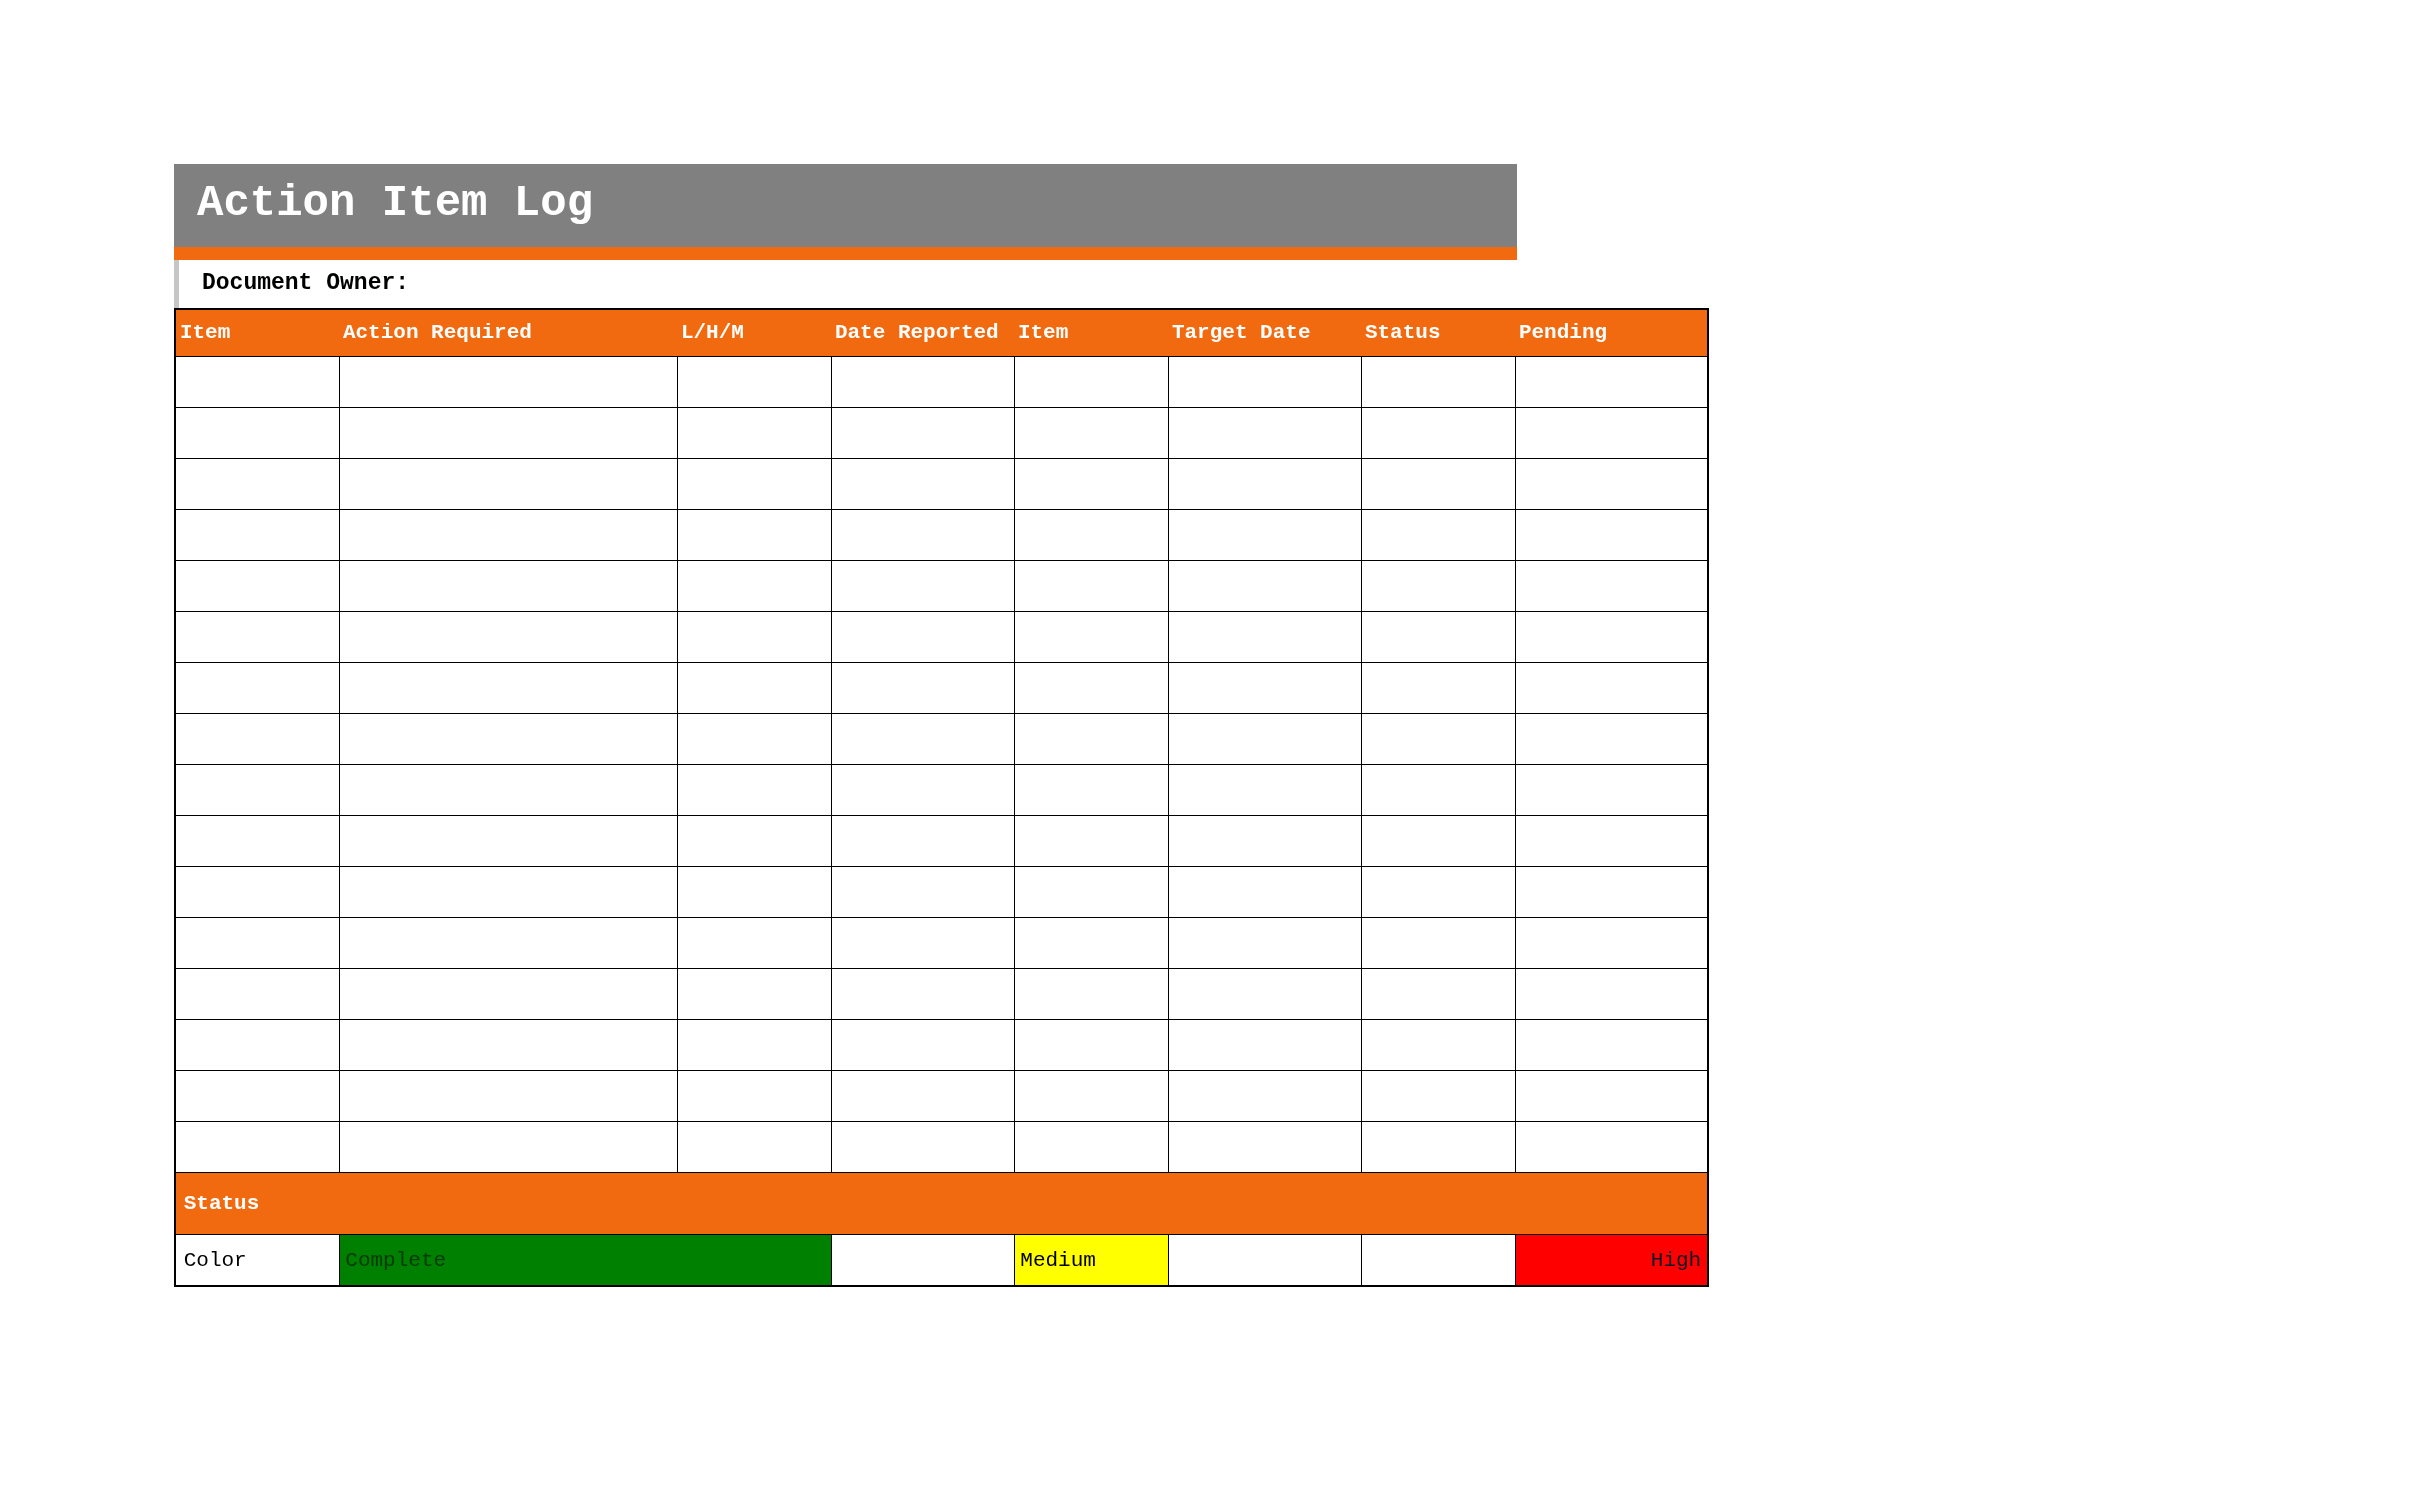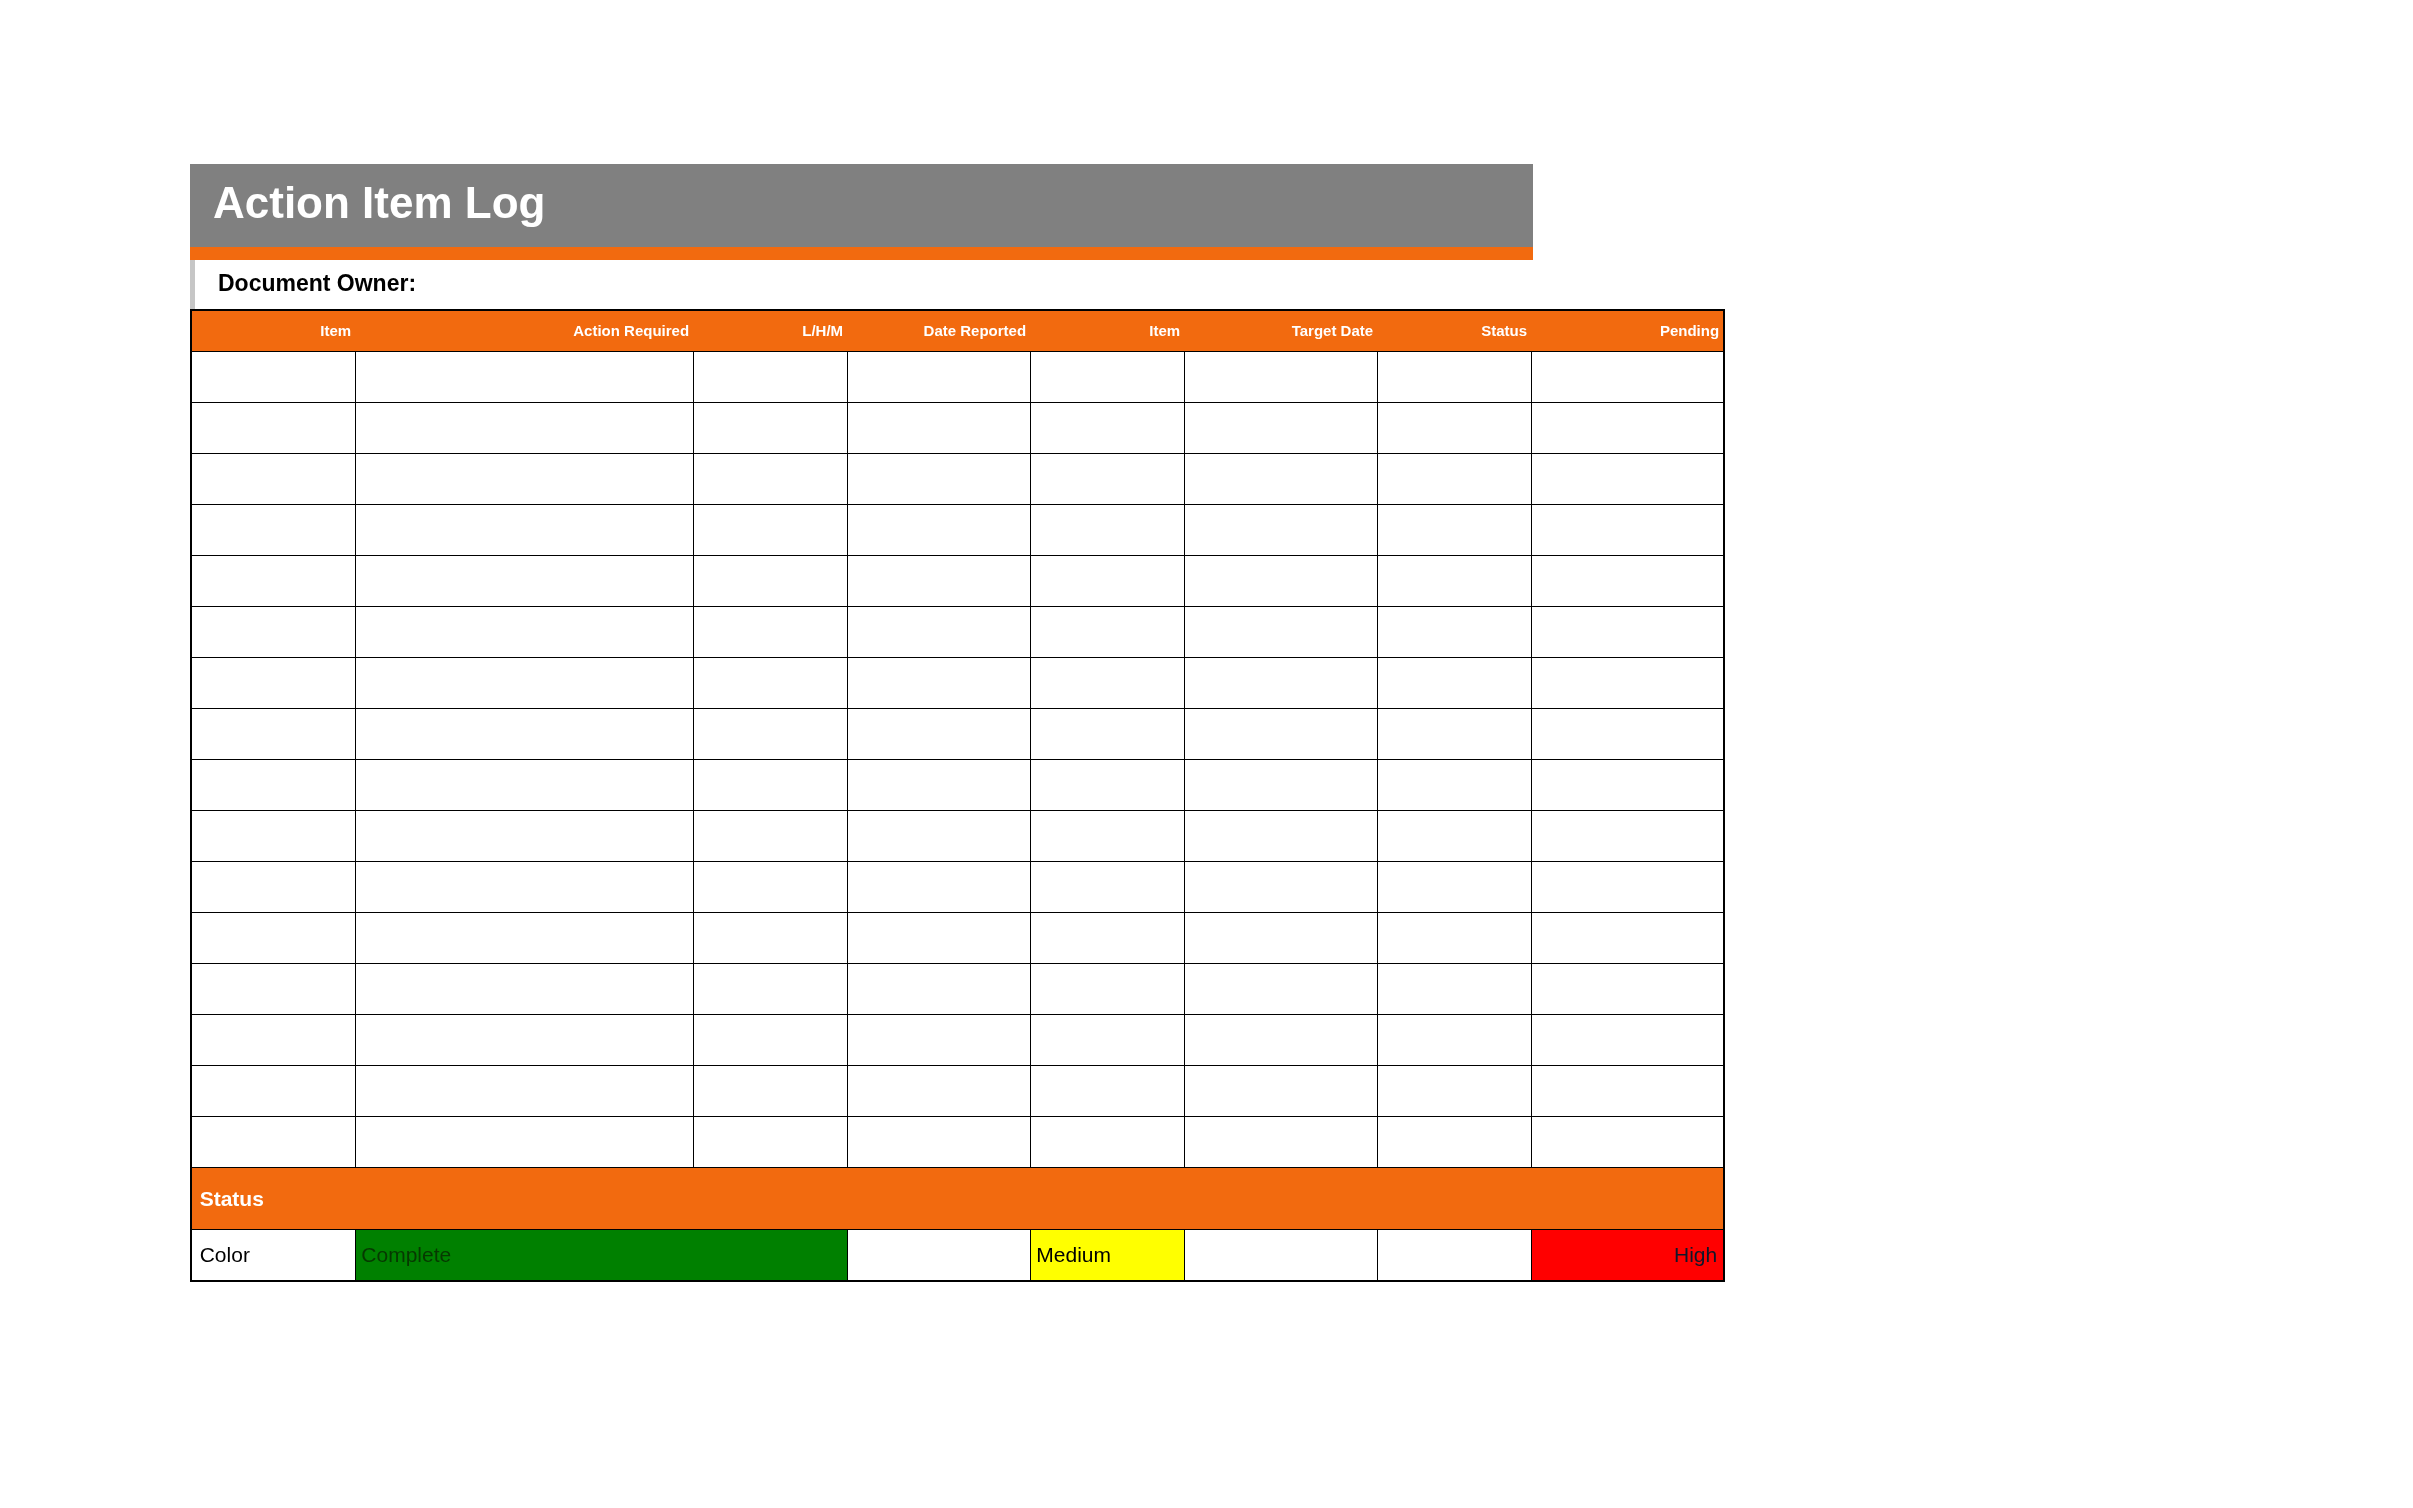--- a/index.html
+++ b/index.html
@@ -6,23 +6,24 @@
     margin: 0;
     padding: 0;
     width: 2414px;
     height: 1508px;
     background: #ffffff;
     font-family: Arial, Helvetica, sans-serif;
     color: #000;
   }
   .page {
     position: absolute;
-    left: 190px;
+    left: 174px;
     top: 164px;
     width: 1343px;
+    font-family: Liberation Mono, monospace;
   }
   .title-bar {
     background: #808080;
     color: #fff;
     font-weight: bold;
     font-size: 44px;
     padding: 13.5px 23px 19.3px 23px;
     box-sizing: border-box;
   }
   .orange-strip {
@@ -47,22 +48,22 @@
   table.main col.c2 { width: 154px; }
   table.main col.c3 { width: 183px; }
   table.main col.c4 { width: 154px; }
   table.main col.c5 { width: 193px; }
   table.main col.c6 { width: 154px; }
   table.main col.c7 { width: 193px; }
   table.main thead th {
     background: #f26a0f;
     color: #fff;
     font-weight: bold;
-    font-size: 15px;
-    text-align: right;
+    font-size: 21px;
+    text-align: left;
     padding: 11.6px 3.9px;
     border: 0;
   }
   table.main tbody td {
     border: 1.9px solid #000;
     height: 50px;
     font-size: 21px;
     padding: 0 5.8px;
     background: #fff;
   }

